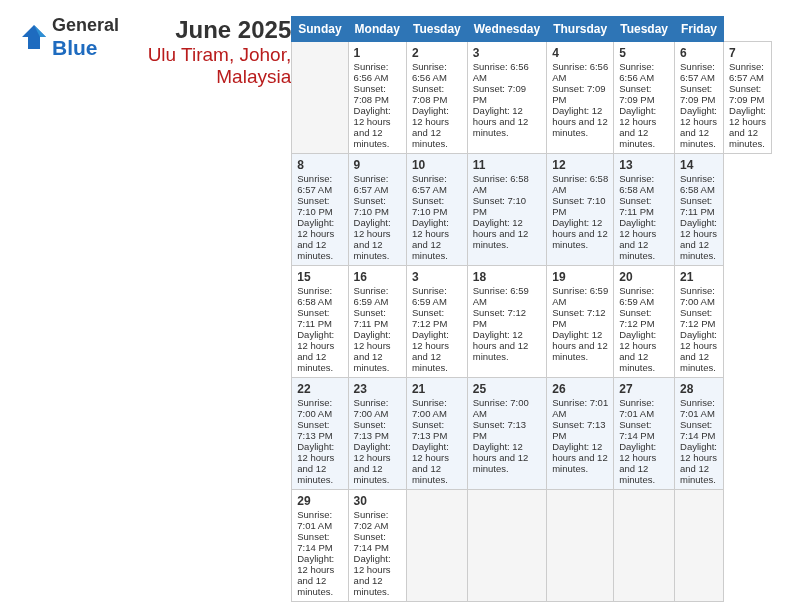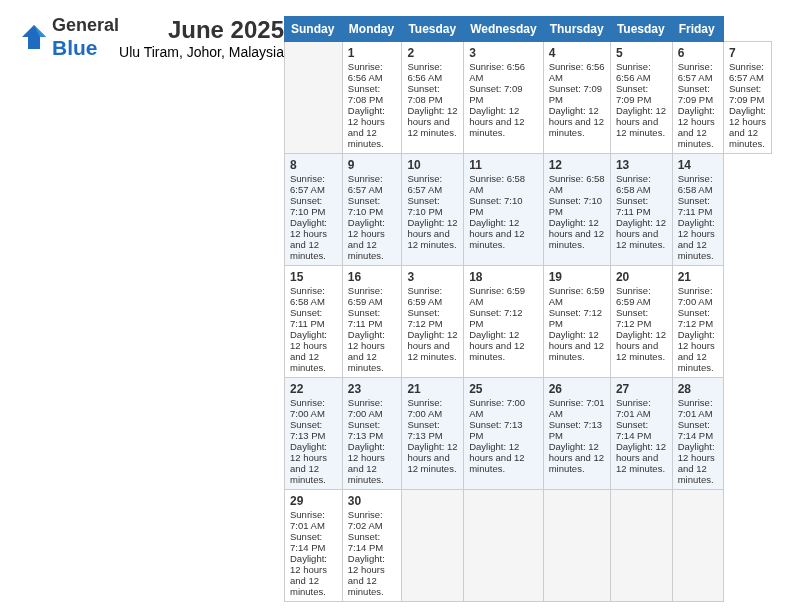--- a/index.html
+++ b/index.html
@@ -49,22 +49,22 @@
     }
     .title-block {
       text-align: right;
     }
     .month-title {
       font-size: 24px;
       font-weight: bold;
       color: #333;
     }
     .location {
-      font-size: 14px;
-      color: #000000;
+      font-size: 19px;
+      color: #b91c1c;
     }
     table {
       width: 100%;
       border-collapse: collapse;
       flex: 1;
     }
     th {
       background-color: #2e75b6;
       color: #fff;
       font-size: 12px;

